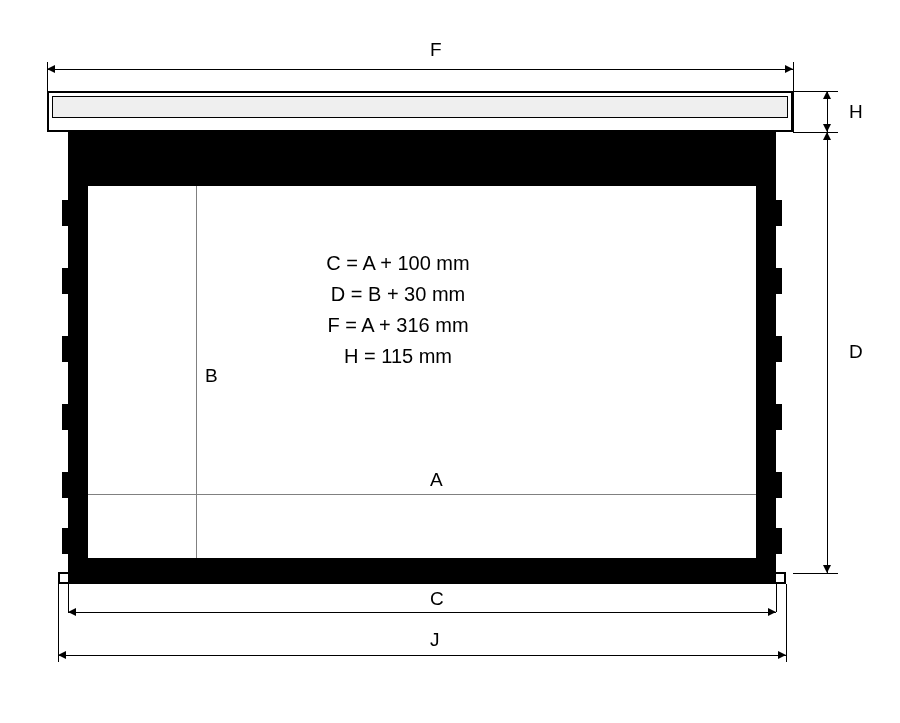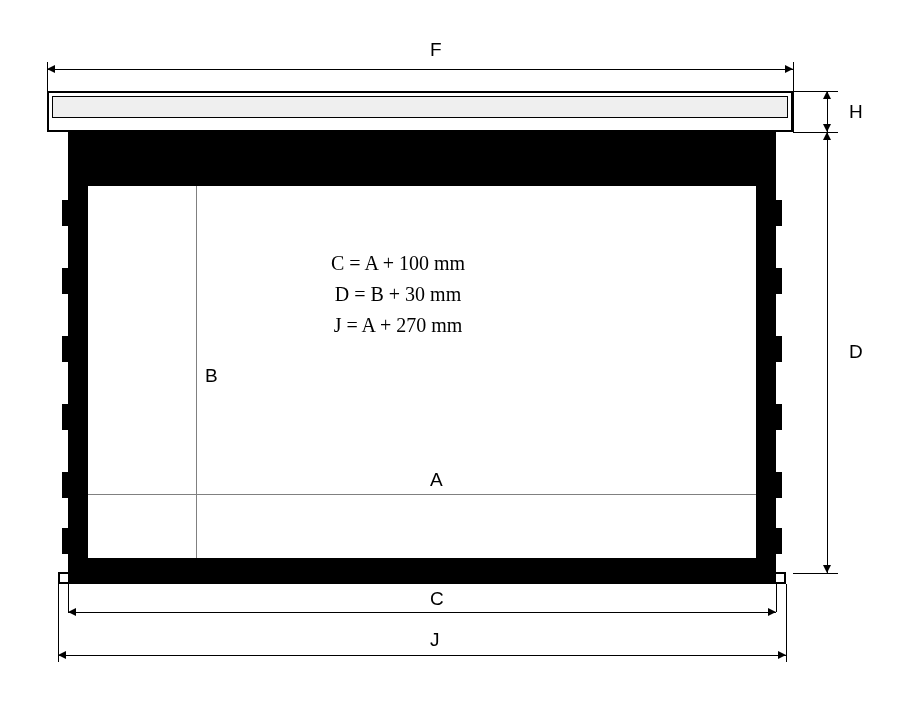--- a/index.html
+++ b/index.html
@@ -158,21 +158,21 @@
   #formulas {
     position: absolute;
     left: 268px;
     top: 248px;
     width: 260px;
     text-align: center;
     font-size: 20px;
     line-height: 31px;
     color: #000000;
   }
-  #formulas div { white-space: nowrap; font-family: Liberation Serif, serif; }
+  #formulas div { white-space: nowrap; }
 </style>
 </head>
 <body>
 
 <div id="stage">
 
   <div class="line-v" style="left:47px; top:62px; height:32px;"></div>
   <div class="line-v" style="left:793px; top:62px; height:70px;"></div>
 
   <div class="line-h" style="left:47px; top:69px; width:746px;"></div>
@@ -205,21 +205,22 @@
   <div class="tab right" style="top:200px;"></div>
   <div class="tab right" style="top:268px;"></div>
   <div class="tab right" style="top:336px;"></div>
   <div class="tab right" style="top:404px;"></div>
   <div class="tab right" style="top:472px;"></div>
   <div class="tab right" style="top:528px;"></div>
 
   <div id="formulas">
     <div>C = A + 100 mm</div>
     <div>D = B + 30 mm</div>
-    <div>J = A + 270 mm</div>
+    <div>F = A + 316 mm</div>
+    <div>H = 115 mm</div>
   </div>
 
   <div class="lbl" style="left:205px; top:366px;">B</div>
 
   <div class="lbl" style="left:430px; top:470px;">A</div>
 
   <div class="line-h" style="left:793px; top:573px; width:45px;"></div>
   <div class="line-v" style="left:827px; top:132px; height:441px;"></div>
   <div class="arrow arrow-u" style="left:823px; top:132px;"></div>
   <div class="arrow arrow-d" style="left:823px; top:565px;"></div>

